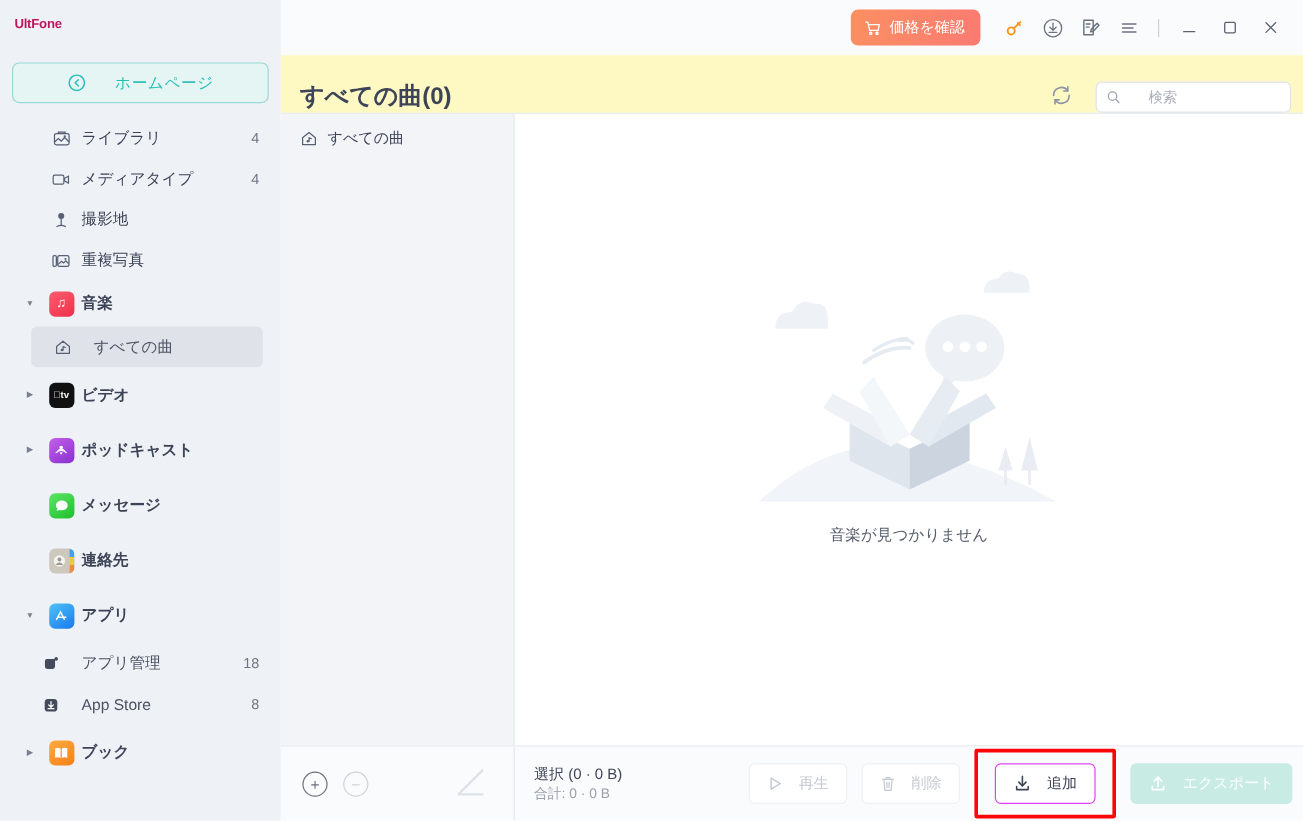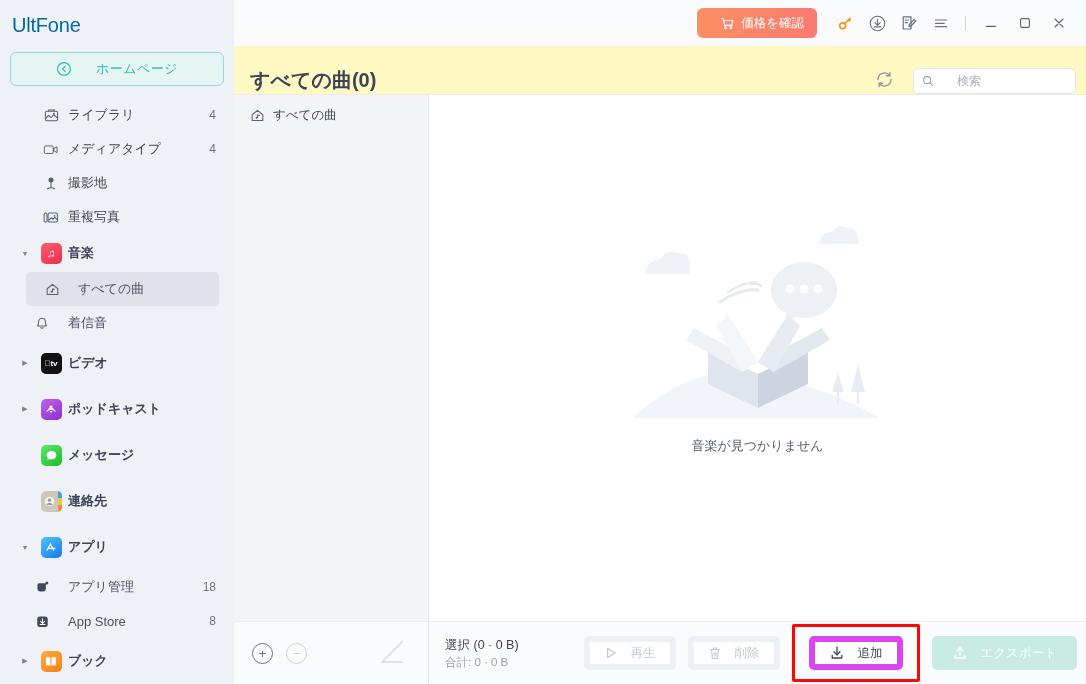--- a/index.html
+++ b/index.html
@@ -19,23 +19,23 @@
   
   .sidebar {
     width: 234px;
     height: 684px;
     background: #eef1f5;
     flex: 0 0 234px;
     position: relative;
     overflow: hidden;
   }
   .brand {
-    font-size: 20px;
-    font-weight: normal;
-    color: #0369a1;
+    font-size: 11px;
+    font-weight: bold;
+    color: #be185d;
     padding: 14px 0 0 12px;
     letter-spacing: -0.2px;
     height: 46px;
   }
   .home-btn {
     margin: 6px 10px 0 10px;
     height: 34px;
     border: 1px solid #9ad9d5;
     border-radius: 6px;
     background: #e4f5f3;
@@ -113,21 +113,21 @@
     background: #fafbfc;
     display: flex;
     align-items: center;
     justify-content: flex-end;
     padding-right: 10px;
     gap: 0px;
     flex: 0 0 46px;
   }
   .price-btn {
     height: 30px;
-    padding: 0 13px 0 23px;
+    padding: 0 13px 0 11px;
     border-radius: 6px;
     background: linear-gradient(100deg,#fb8f61,#fa7b72);
     color: #fff;
     font-size: 12.5px;
     display: flex; align-items: center; gap: 6px;
     cursor: pointer;
     margin-right: 12px;
   }
   .tb-icon {
     width: 32px; height: 32px;
@@ -240,21 +240,21 @@
   .sel-main { font-size: 12.5px; color: #3d4457; }
   .sel-sub { font-size: 11.5px; color: #9aa1ae; }
 
   .footer-right {
     margin-left: auto;
     display: flex; align-items: center; gap: 12px;
     padding-right: 9px;
   }
   .act-btn {
     height: 34px; min-width: 82px;
-    border: 6px solid #d946ef;
+    border: 1px solid #d946ef;
     border-radius: 5px;
     background: #fff;
     display: flex; align-items: center; justify-content: center;
     gap: 13px; font-size: 12.5px; color: #3d4457;
     cursor: pointer; padding: 0 14px;
   }
   .act-btn.disabled { color: #c3c9d3; border-color: #edf0f4; cursor: default; }
   .act-btn.export {
     background: #c8ece4; border-color: #c8ece4; color: #ffffff;
   }
@@ -354,29 +354,20 @@
         <span class="ico-slot deep">
           <svg width="15" height="15" viewBox="0 0 16 16" fill="none" stroke="#566074" stroke-width="1.1">
             <path d="M2.3 7.2 L8 2.5 L13.7 7.2 L13.7 13.3 L2.3 13.3 Z" stroke-linejoin="round"></path>
             <circle cx="7" cy="10.4" r="1.1" fill="#566074" stroke="none"></circle>
             <path d="M8.1 10.4 L8.1 7.4 L10 8" stroke-linecap="round"></path>
           </svg>
         </span>
         <span class="nav-label sub">すべての曲</span>
       </div>
 
-      <div class="nav-row sub">
-        <span class="ico-slot deep">
-          <svg width="14" height="15" viewBox="0 0 14 16" fill="none" stroke="#566074" stroke-width="1.1">
-            <path d="M7 2.4 C9.3 2.4 10.6 4 10.6 6.1 C10.6 9 11.7 10.6 11.7 10.6 L2.3 10.6 C2.3 10.6 3.4 9 3.4 6.1 C3.4 4 4.7 2.4 7 2.4 Z" stroke-linejoin="round"></path>
-            <path d="M5.7 12.3 A1.4 1.4 0 0 0 8.3 12.3" stroke-linecap="round"></path>
-          </svg>
-        </span>
-        <span class="nav-label sub">着信音</span>
-      </div>
 
       <div class="nav-row" style="height:46px">
         <span class="caret">▶</span>
         <span class="ico-slot">
           <span class="appicon ic-tv">tv</span>
         </span>
         <span class="nav-label" style="font-weight:bold">ビデオ</span>
       </div>
 
       <div class="nav-row" style="height:46px">

